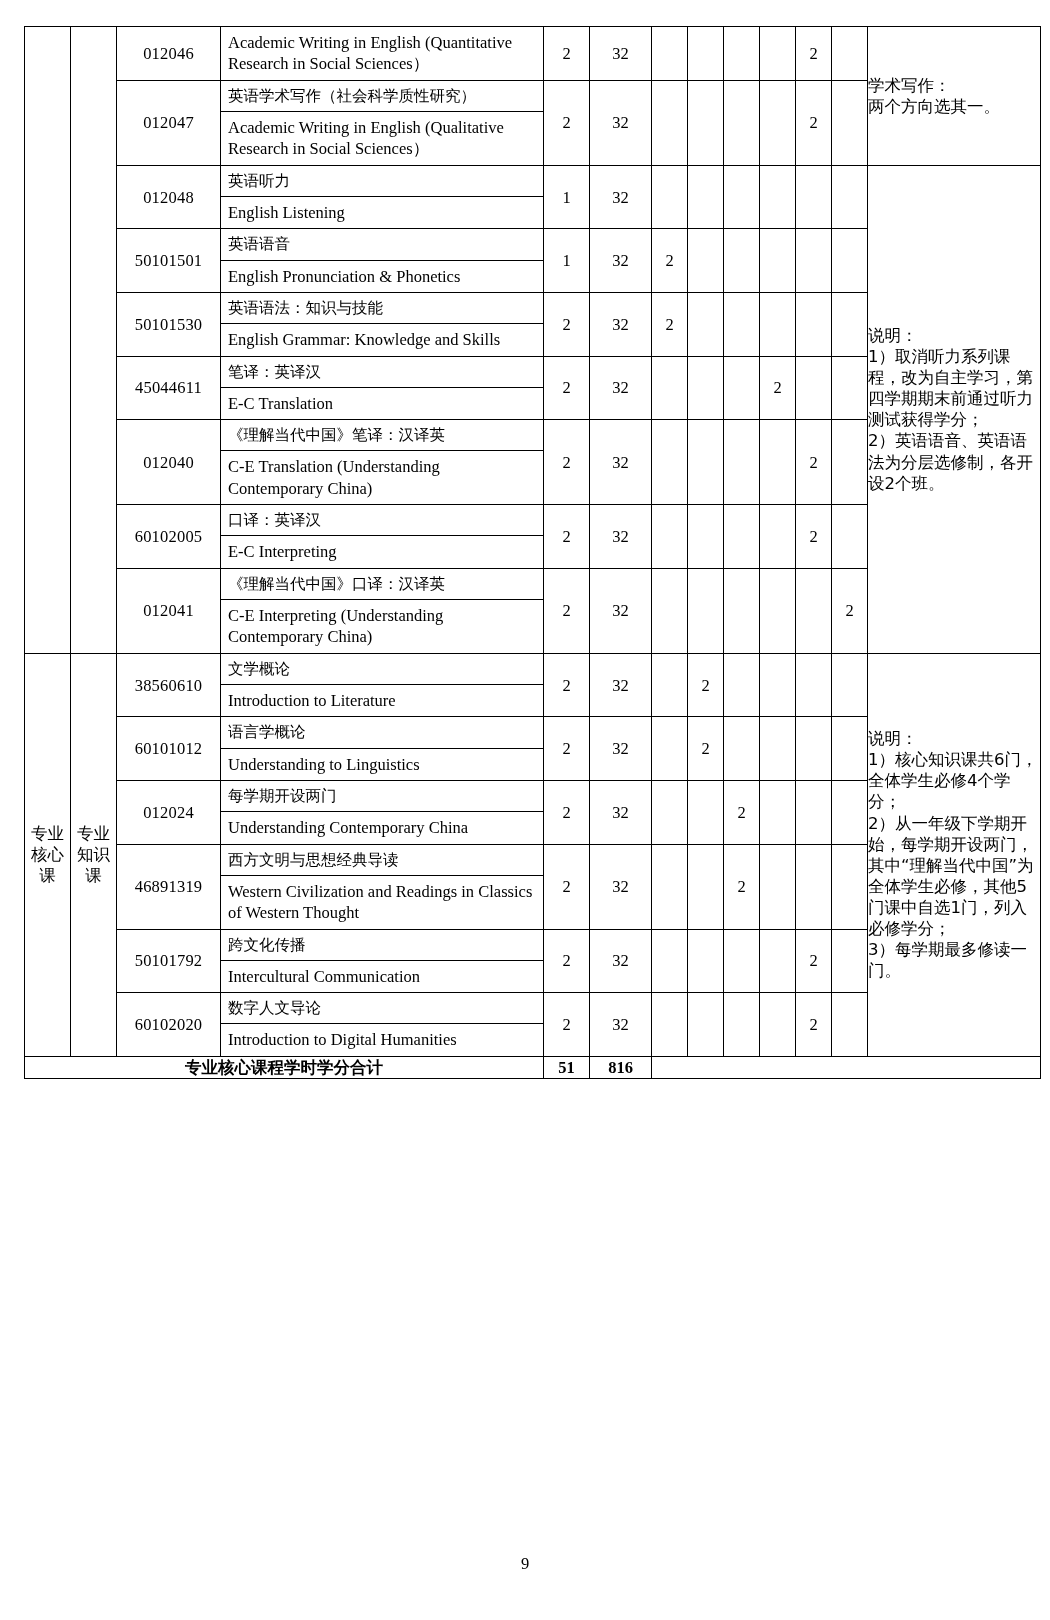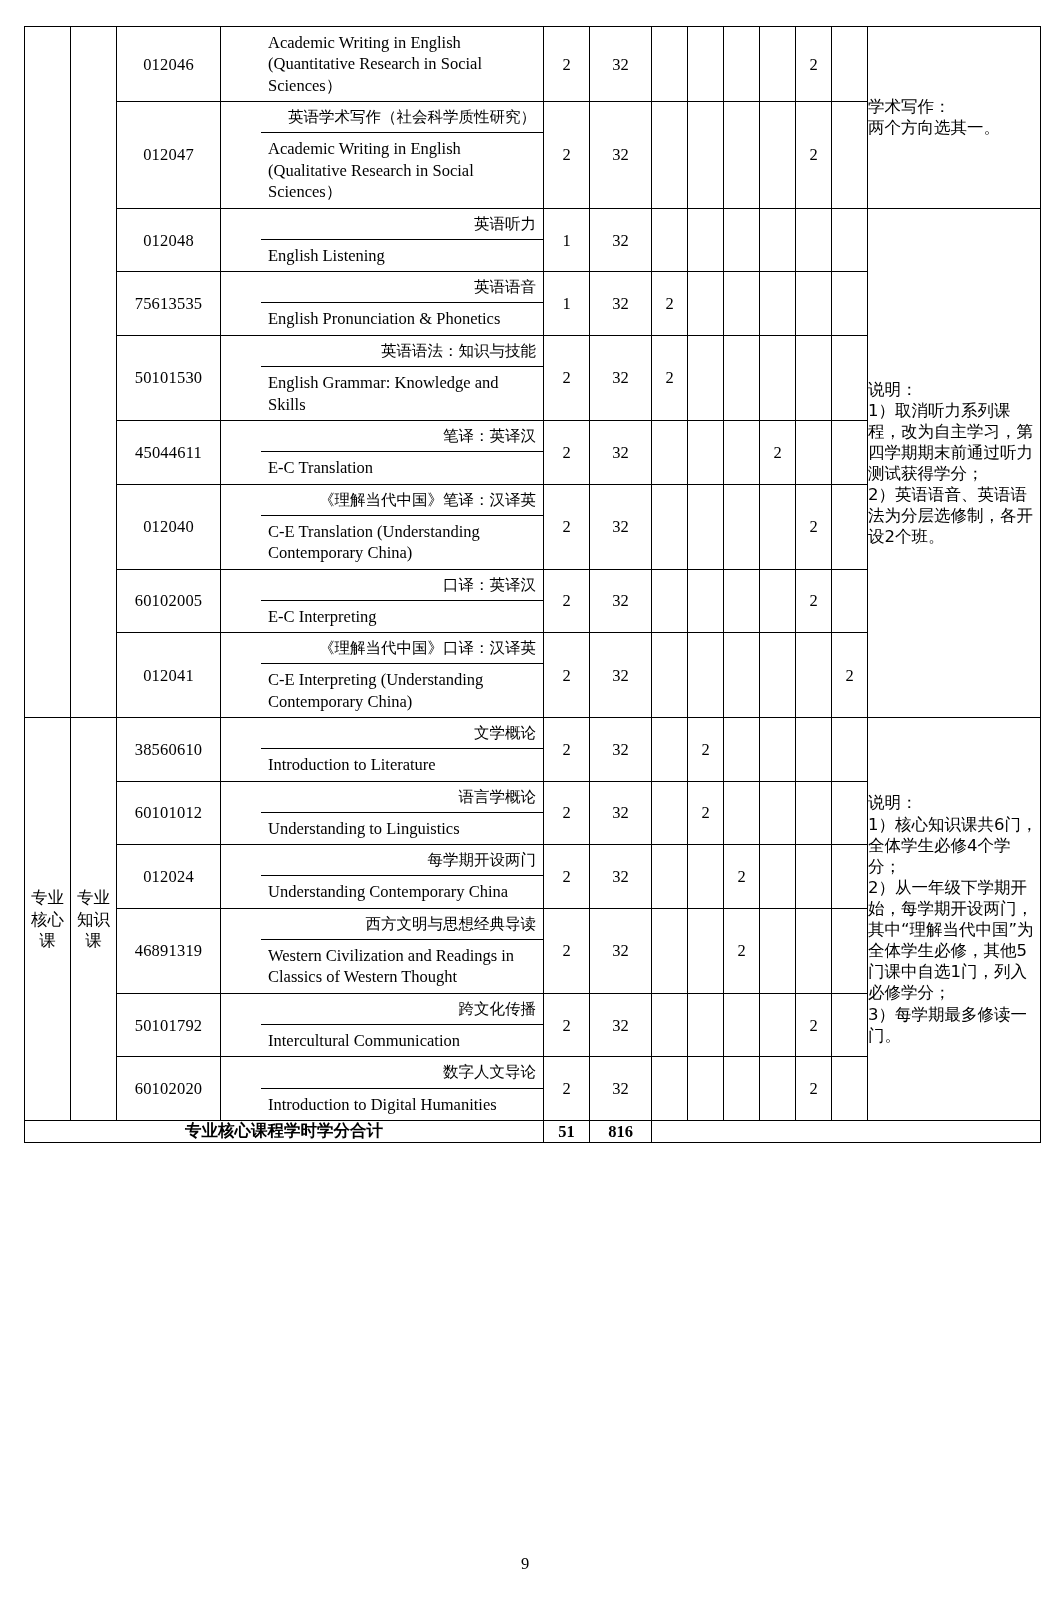--- a/index.html
+++ b/index.html
@@ -61,27 +61,25 @@
     font-size: 16.5px;
     letter-spacing: 0.2px;
   }
   .name-cell {
     padding: 0;
   }
   .name-cell .sub {
     padding: 5px 7px 5px 7px;
     font-size: 16.5px;
     line-height: 1.3;
-    margin-left: 40px;
   }
   .name-cell .sub.cn {
     border-bottom: 1px solid #000000;
     font-family: "DejaVu Sans", "Liberation Sans", sans-serif;
     font-size: 15.5px;
-    text-align: right;
   }
   .name-cell .sub.en {
     font-family: "Liberation Serif", serif;
   }
   .num-cell {
     text-align: center;
     font-size: 16.5px;
   }
   .sem-cell {
     text-align: center;
@@ -91,21 +89,21 @@
     vertical-align: top;
     font-family: "DejaVu Sans", "Liberation Sans", sans-serif;
     font-size: 15px;
     line-height: 1.45;
     padding: 8px 7px 6px 8px;
     white-space: pre-wrap;
     word-break: break-all;
   }
   .total-row td {
     text-align: center;
-    font-family: Liberation Mono, monospace;
+    font-family: Liberation Serif, serif;
     font-weight: bold;
     font-size: 17px;
     padding: 6px 0;
   }
   .total-row td.value {
     font-family: Liberation Serif, serif;
     font-weight: bold;
   }
   .page-number {
     position: absolute;
@@ -188,21 +186,21 @@
         <td class="sem-cell"></td>
         <td class="sem-cell"></td>
         <td class="sem-cell"></td>
         <td class="sem-cell"></td>
         <td class="note-cell" rowspan="7">说明：
 1）取消听力系列课程，改为自主学习，第四学期期末前通过听力测试获得学分；
 2）英语语音、英语语法为分层选修制，各开设2个班。</td>
       </tr>
 
       <tr>
-        <td class="code-cell">75613535</td>
+        <td class="code-cell">50101501</td>
         <td class="name-cell">
           <div class="sub cn">英语语音</div>
           <div class="sub en">English Pronunciation &amp; Phonetics</div>
         </td>
         <td class="num-cell">1</td>
         <td class="num-cell">32</td>
         <td class="sem-cell">2</td>
         <td class="sem-cell"></td>
         <td class="sem-cell"></td>
         <td class="sem-cell"></td>

